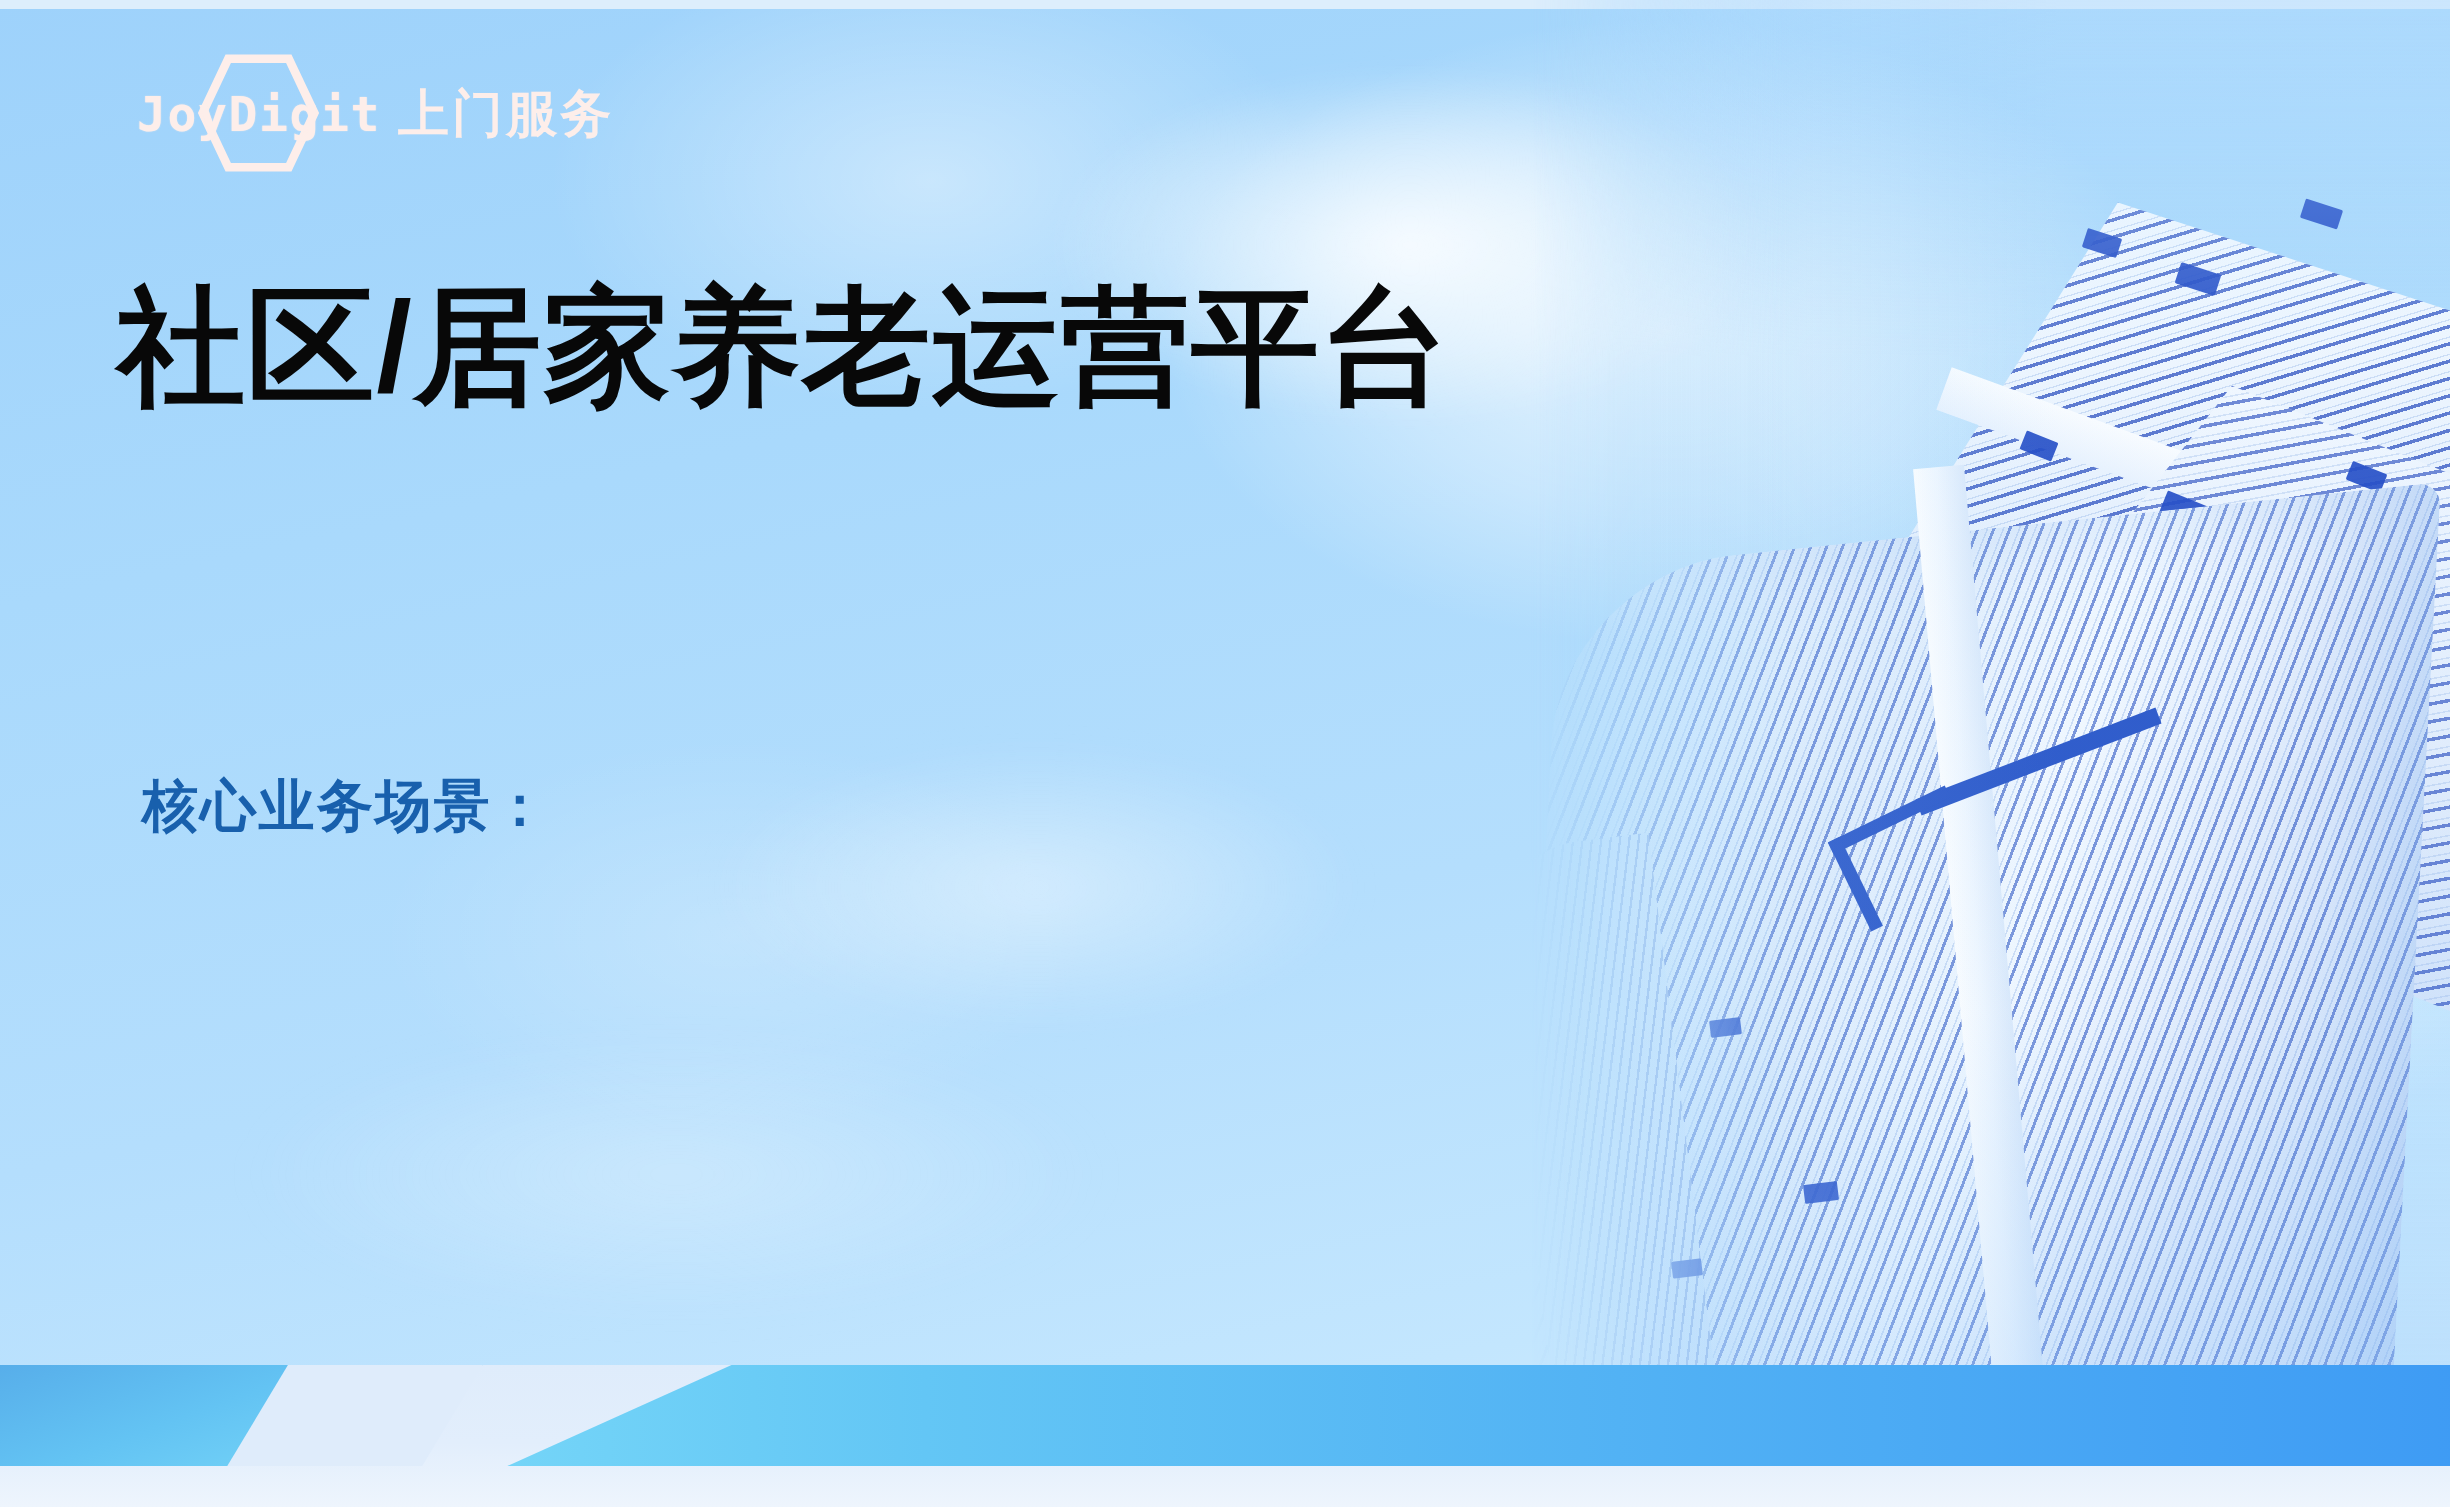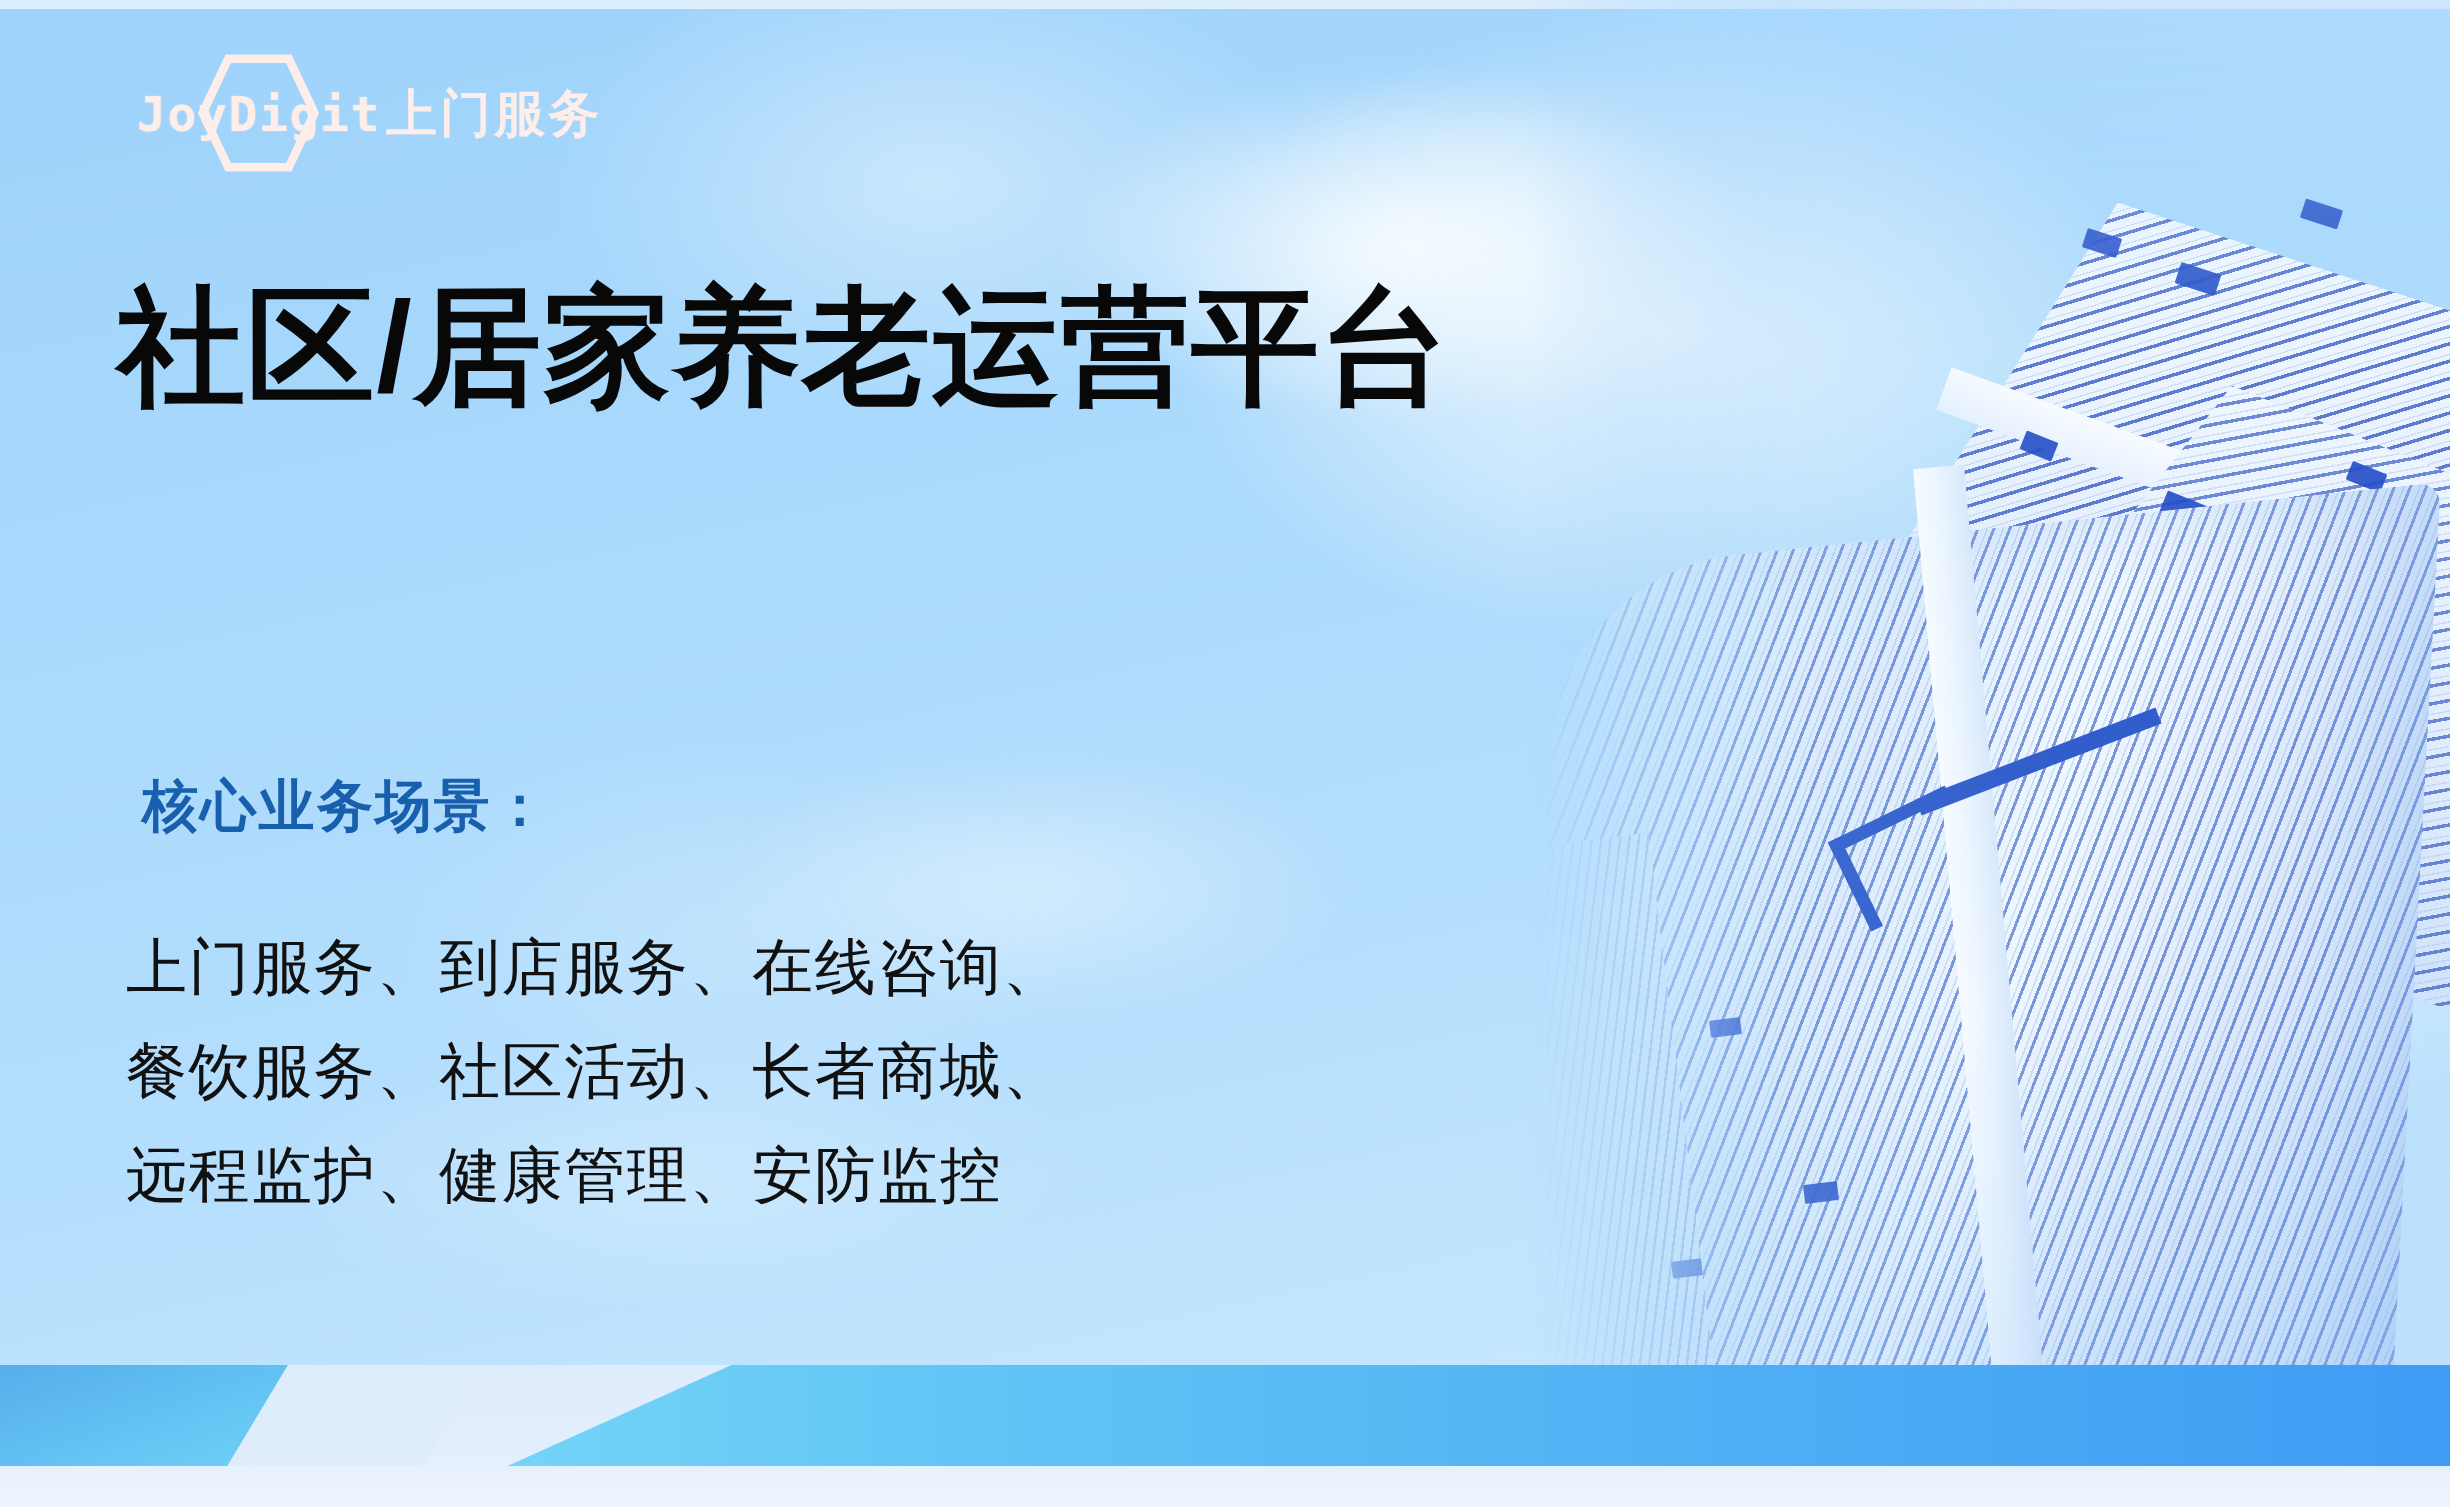--- a/index.html
+++ b/index.html
@@ -194,21 +194,21 @@
                               rgba(160,205,250,0.05) 74%, rgba(150,200,250,0.30) 100%),
       linear-gradient(90deg, rgba(165,214,251,0.62) 0%, rgba(165,214,251,0.10) 34%, rgba(165,214,251,0) 60%);
   }
 
   
   .logo {
     position: absolute;
     left: 137px; top: 67px;
     display: flex;
     align-items: center;
-    gap: 20px;
+    gap: 32px;
     height: 93px;
   }
   .logo-mark {
     position: relative;
     width: 243px; height: 92px;
   }
   .logo-hex {
     position: absolute;
     left: 61px; top: -14px;
     width: 121px; height: 118px;
@@ -353,25 +353,20 @@
       </svg>
       <div class="logo-word">JoyDigit</div>
     </div>
     <div class="logo-cn">上门服务</div>
   </div>
 
   <div class="headline">社区/居家养老运营平台</div>
 
   <div class="section-heading">核心业务场景：</div>
 
-  <div class="body-lines">
-    <div>上门服务、到店服务、在线咨询、</div>
-    <div>餐饮服务、社区活动、长者商城、</div>
-    <div>远程监护、健康管理、安防监控</div>
-  </div>
 
   <div class="footer-bg"></div>
   <div class="band-clip">
     <div class="band-left"></div>
     <div class="band-right"></div>
     <div class="band-gap"></div>
   </div>
 
 </div>
 

